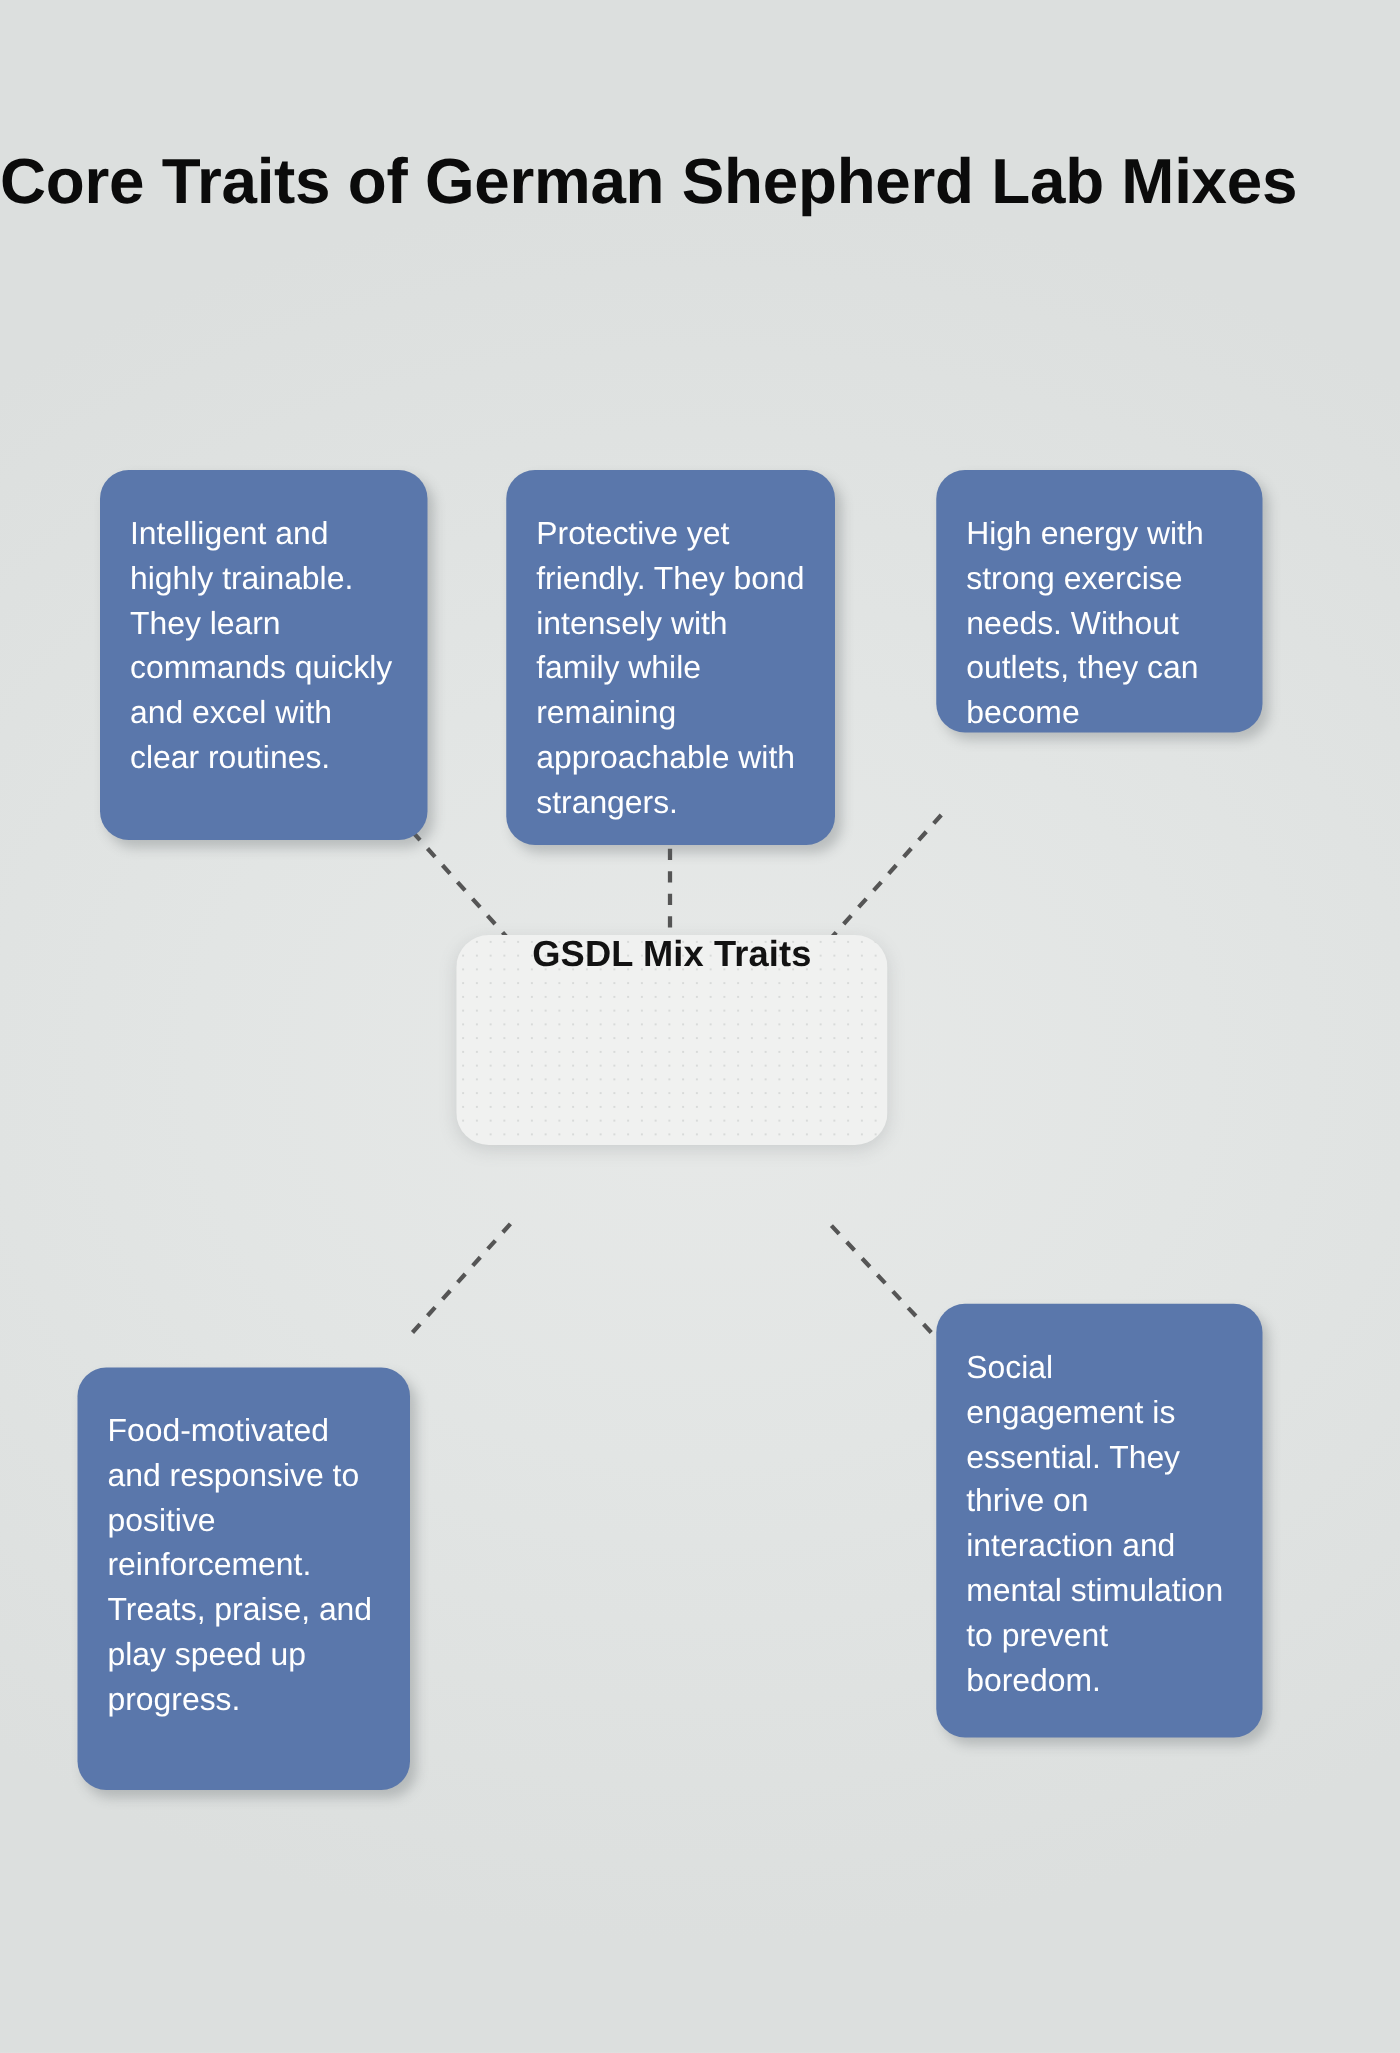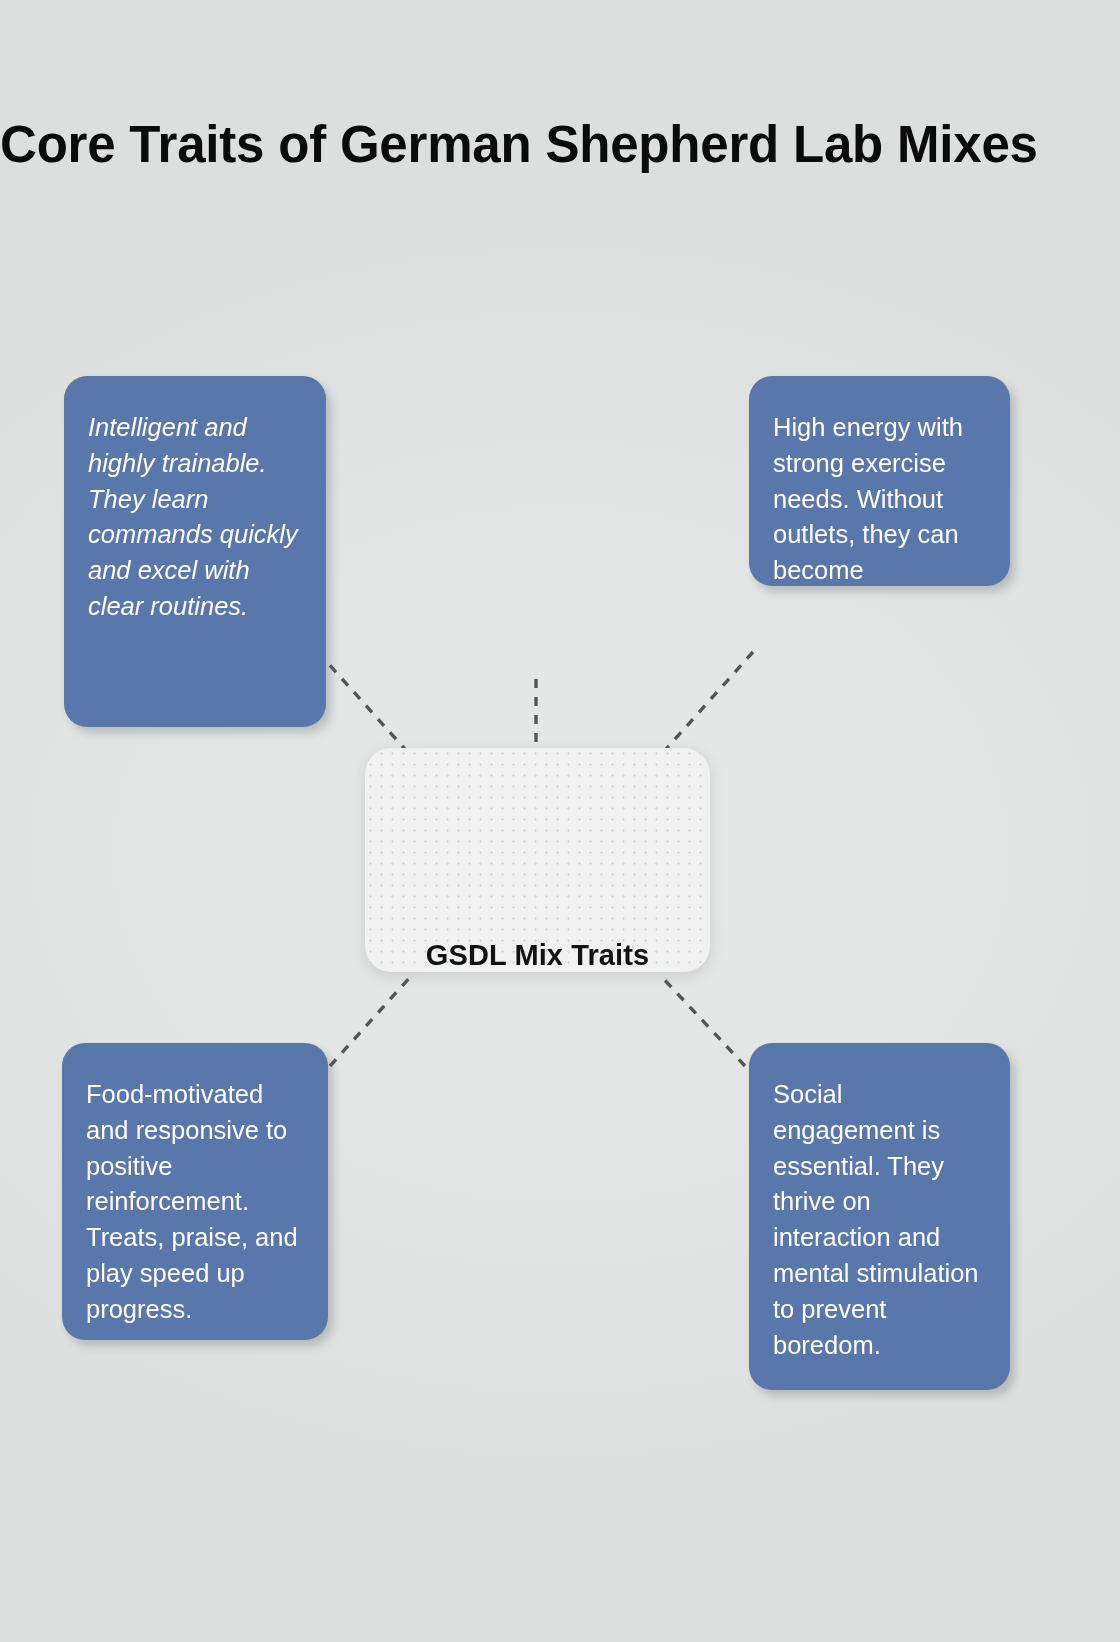--- a/index.html
+++ b/index.html
@@ -54,41 +54,41 @@
     font-size: 25.5px;
     line-height: 35.8px;
     padding: 34px 22px 20px 24px;
     box-shadow: 5px 6px 9px rgba(90, 95, 100, 0.30);
     overflow: hidden;
   }
   .card .txt {
     display: block;
   }
 
-  .card-1 { left: 64px;  top: 376px;  width: 262px; height: 351px; font-style: italic; }
+  .card-1 { left: 80px;  top: 376px;  width: 262px; height: 296px; }
   .card-2 { left: 405px; top: 376px;  width: 263px; height: 300px; }
   .card-3 { left: 749px; top: 376px;  width: 261px; height: 210px; }
-  .card-4 { left: 62px;  top: 1043px; width: 266px; height: 297px; }
+  .card-4 { left: 62px;  top: 1094px; width: 266px; height: 338px; }
   .card-5 { left: 749px; top: 1043px; width: 261px; height: 347px; }
 
   
   .hub {
     position: absolute;
     left: 365px;
     top: 748px;
     width: 345px;
-    height: 224px;
+    height: 168px;
     box-sizing: border-box;
     border-radius: 26px;
     background-color: #f0f1f0;
     background-image: radial-gradient(#d8dad9 1px, transparent 1.1px);
     background-size: 11px 11px;
     box-shadow: 0 4px 14px rgba(110, 115, 118, 0.22);
     display: flex;
-    align-items: flex-end;
+    align-items: flex-start;
     justify-content: center;
   }
   .hub-label {
     font-size: 29px;
     font-weight: bold;
     color: #121212;
     letter-spacing: 0.1px;
   }
 </style>
 </head>
@@ -108,20 +108,23 @@
 
     <line x1="330" y1="1066" x2="412" y2="975" stroke="#555555" stroke-width="3.4" stroke-dasharray="9 9"></line>
 
     <line x1="745" y1="1066" x2="660" y2="975" stroke="#555555" stroke-width="3.4" stroke-dasharray="9 9"></line>
   </svg>
 
   <div class="card card-1">
     <span class="txt">Intelligent and highly trainable. They learn commands quickly and excel with clear routines.</span>
   </div>
 
+  <div class="card card-2">
+    <span class="txt">Protective yet friendly. They bond intensely with family while remaining approachable with strangers.</span>
+  </div>
 
   <div class="card card-3">
     <span class="txt">High energy with strong exercise needs. Without outlets, they can become destructive or vocal.</span>
   </div>
 
   <div class="hub">
     <span class="hub-label">GSDL Mix Traits</span>
   </div>
 
   <div class="card card-4">

